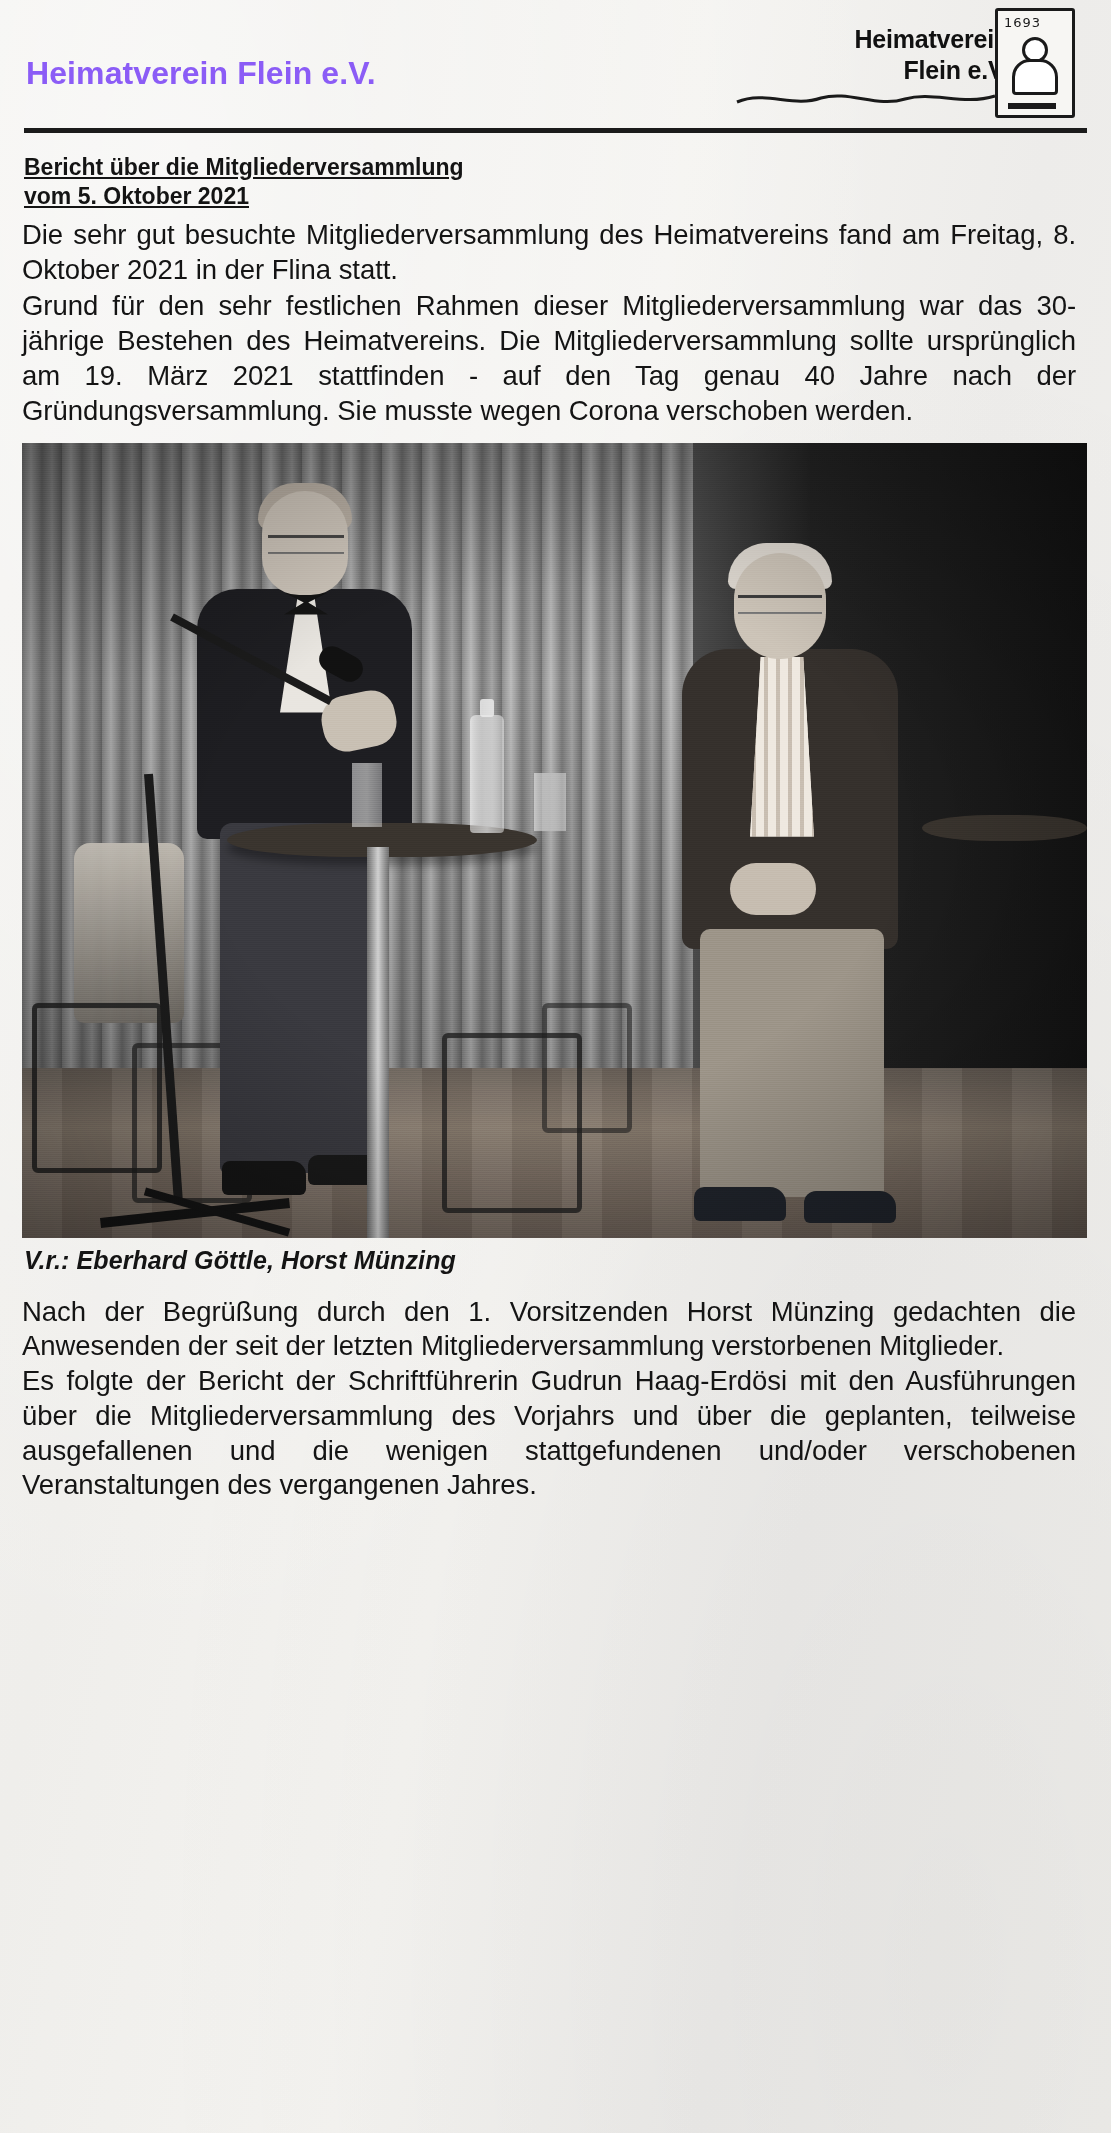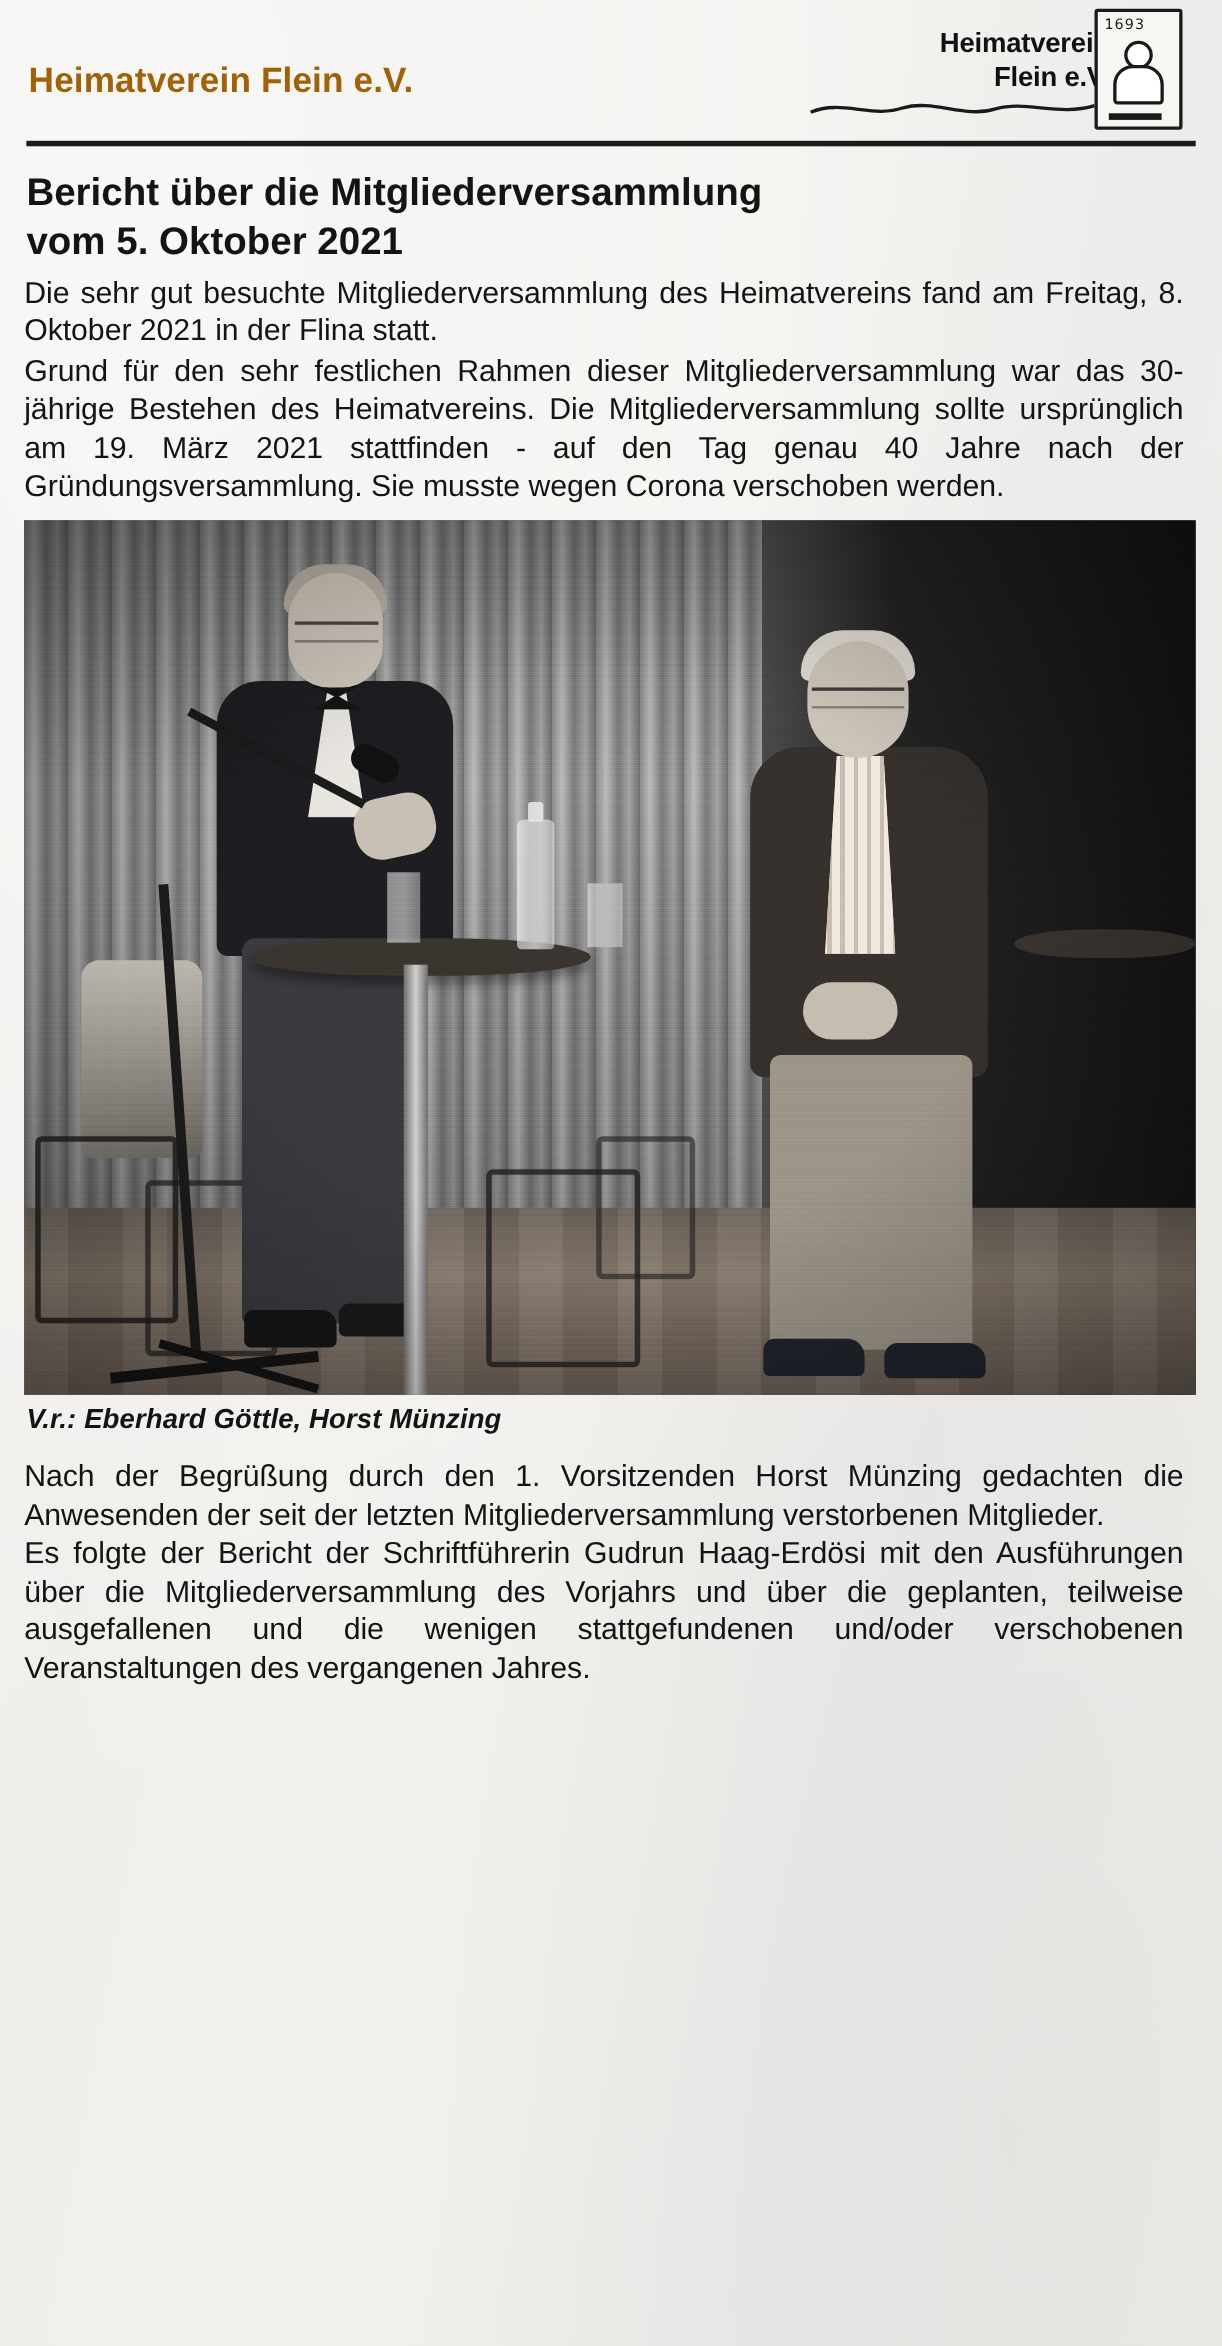--- a/index.html
+++ b/index.html
@@ -45,21 +45,21 @@
     position: relative;
     height: 128px;
   }
   .masthead-title {
     position: absolute;
     left: 4px;
     bottom: 36px;
     font-size: 32px;
     font-weight: bold;
     letter-spacing: 0.1px;
-    color: #a16207;
+    color: #8b5cf6;
   }
   .logo-block {
     position: absolute;
     right: 8px;
     top: 8px;
     width: 360px;
     height: 110px;
   }
   .logo-text {
     position: absolute;
@@ -134,24 +134,25 @@
     color: #1a1a1a;
   }
   .rule {
     height: 5px;
     background: #1b1b1b;
     margin: 0 2px 20px 2px;
   }
 
   
   .headline {
-    font-size: 35px;
+    font-size: 23px;
     font-weight: bold;
     line-height: 1.28;
     margin: 16px 0 6px 2px;
+    text-decoration: underline;
   }
   p.body {
     margin: 0 13px 2px 0;
     font-size: 27.5px;
     line-height: 1.265;
     text-align: justify;
     text-justify: inter-word;
     hyphens: manual;
     letter-spacing: -0.05px;
   }

